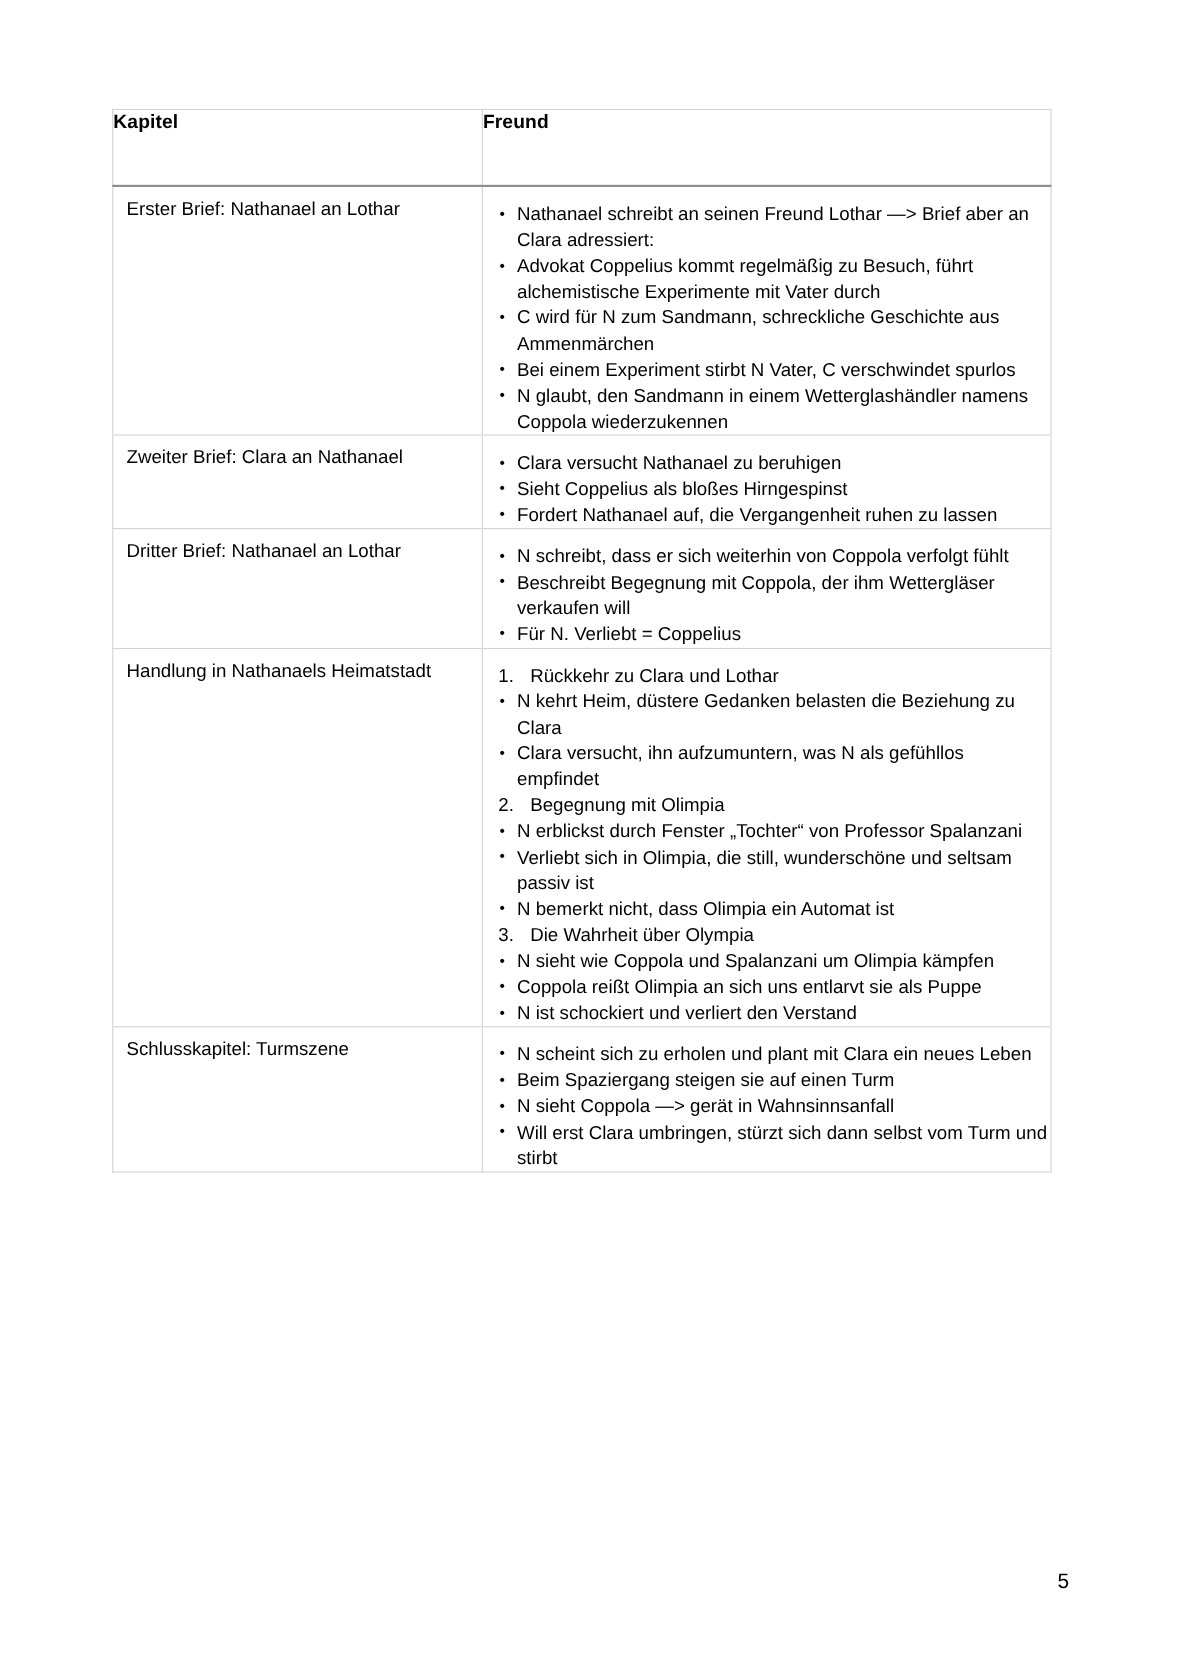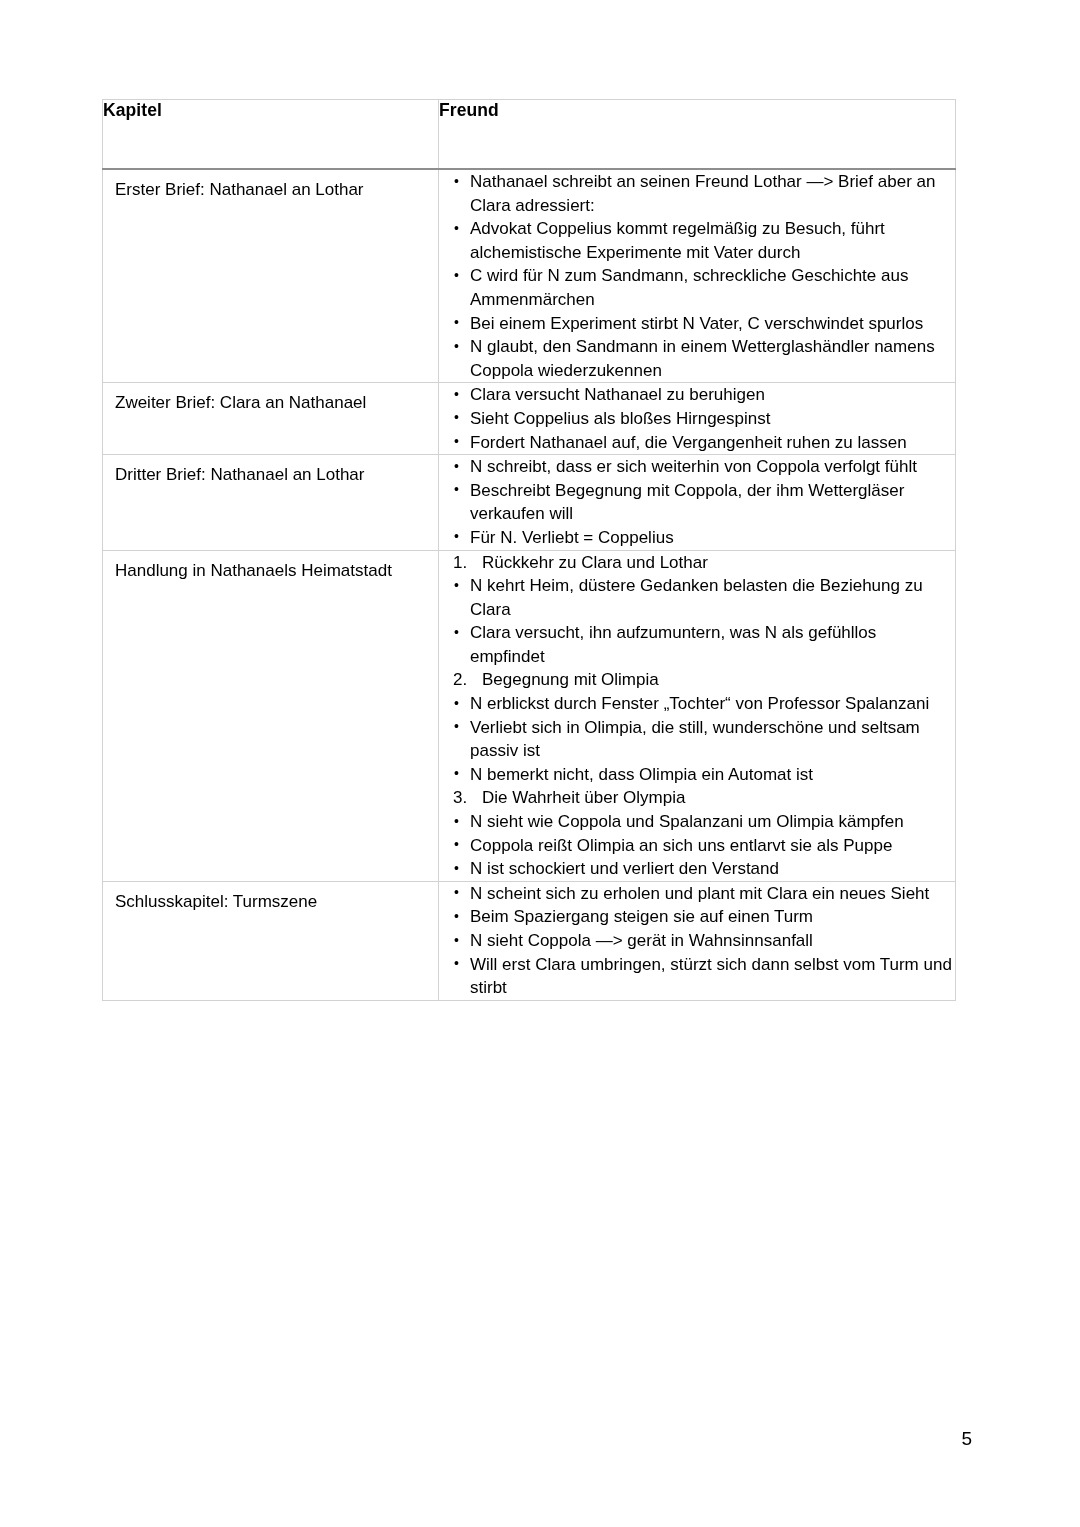--- a/index.html
+++ b/index.html
@@ -61,21 +61,21 @@
   
   tbody tr { border-bottom: 1px solid #d2d2d2; }
   tbody tr:last-child { border-bottom: none; }
 
   tbody td {
     font-size: 17px;
     line-height: 23.6px;
     padding: 13px 14px 15px 14px;
   }
   tbody td.chapter-cell { padding-left: 12px; padding-top: 8px; }
-  tbody td.content-cell { padding-left: 14px; }
+  tbody td.content-cell { padding-left: 14px; padding-top: 13px; }
 
   
   ul.bullets {
     margin: 0;
     padding: 0;
     list-style: none;
   }
   ul.bullets > li {
     position: relative;
     padding-left: 17px;
@@ -173,21 +173,21 @@
               <li class="bullet">N sieht wie Coppola und Spalanzani um Olimpia kämpfen</li>
               <li class="bullet">Coppola reißt Olimpia an sich uns entlarvt sie als Puppe</li>
               <li class="bullet">N ist schockiert und verliert den Verstand</li>
             </ul>
           </td>
         </tr>
         <tr>
           <td class="chapter-cell">Schlusskapitel: Turmszene</td>
           <td class="content-cell">
             <ul class="bullets">
-              <li class="bullet">N scheint sich zu erholen und plant mit Clara ein neues Sieht</li>
+              <li class="bullet">N scheint sich zu erholen und plant mit Clara ein neues Leben</li>
               <li class="bullet">Beim Spaziergang steigen sie auf einen Turm</li>
               <li class="bullet">N sieht Coppola —&gt; gerät in Wahnsinnsanfall</li>
               <li class="bullet">Will erst Clara umbringen, stürzt sich dann selbst vom Turm und stirbt</li>
             </ul>
           </td>
         </tr>
       </tbody>
   </table>
 
   <div class="page-number">5</div>

